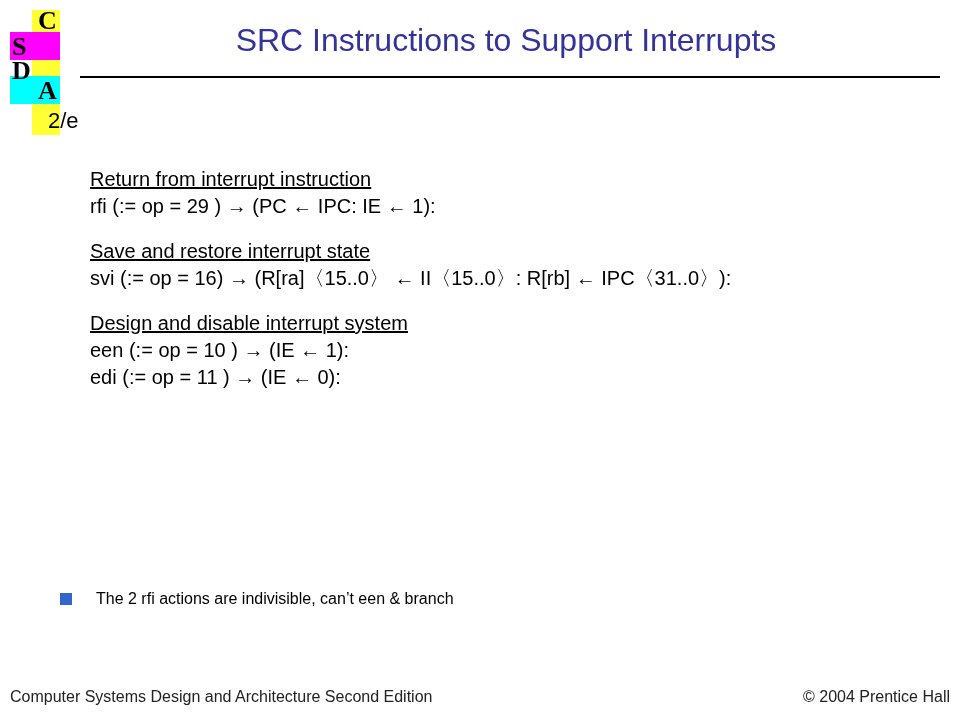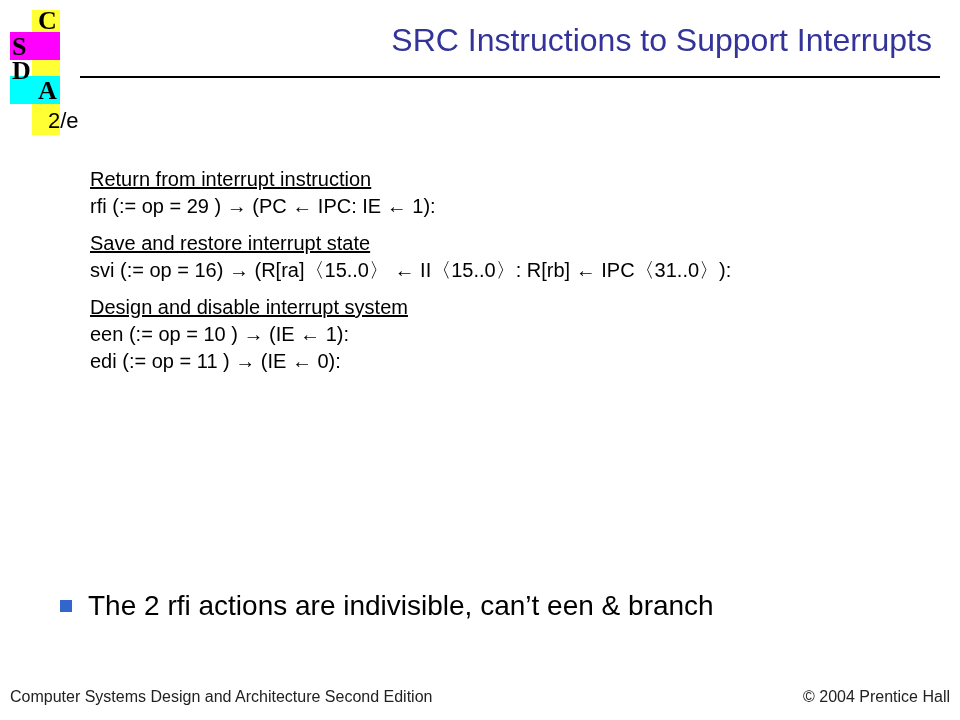--- a/index.html
+++ b/index.html
@@ -65,21 +65,21 @@
     color: #000;
     line-height: 1;
   }
 
   
   .title {
     position: absolute;
     top: 22px;
     left: 80px;
     right: 28px;
-    text-align: right;
+    text-align: center;
     font-size: 32px;
     color: #333399;
   }
 
   .title-rule {
     position: absolute;
     left: 80px;
     right: 20px;
     top: 76px;
     border: 0;
@@ -91,34 +91,34 @@
   .body {
     position: absolute;
     left: 90px;
     top: 150px;
     width: 820px;
     font-size: 20px;
     line-height: 1.35;
   }
   .section-head {
     text-decoration: underline;
-    margin-top: 10px;
+    margin-top: 18px;
   }
   .section-head.first { margin-top: 16px; text-decoration: underline; }
   .rt { white-space: pre; }
 
   
   .bullet-area {
     position: absolute;
     left: 60px;
     top: 590px;
-    font-size: 28px;
+    font-size: 16px;
     display: flex;
     align-items: center;
-    gap: 16px;
+    gap: 24px;
   }
   .bullet-square {
     width: 12px;
     height: 12px;
     background: #3366cc;
     flex: 0 0 auto;
   }
 
   
   .footer {

